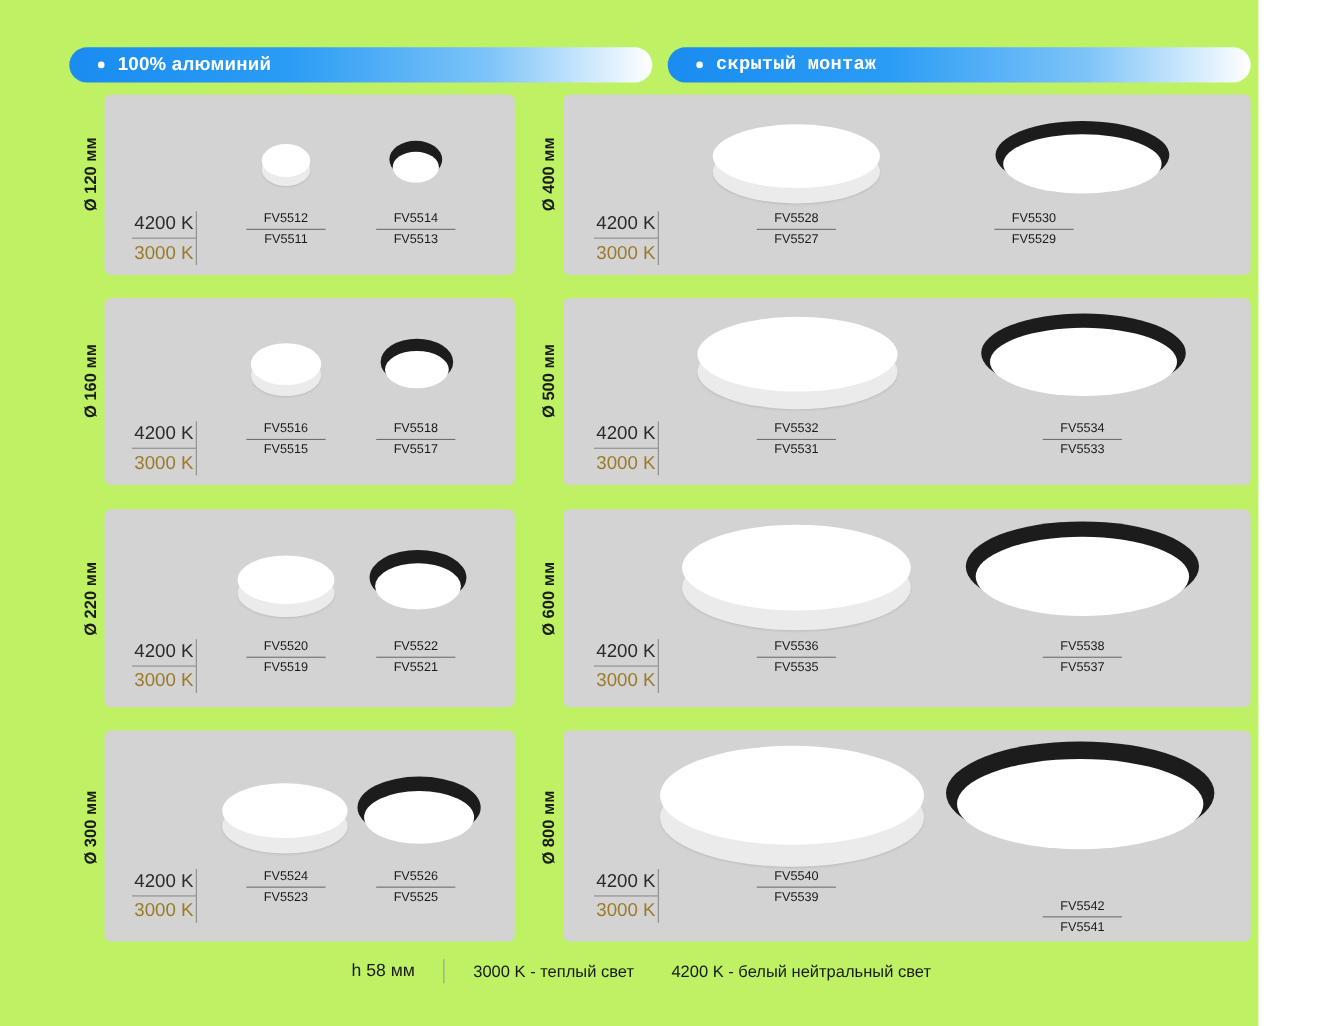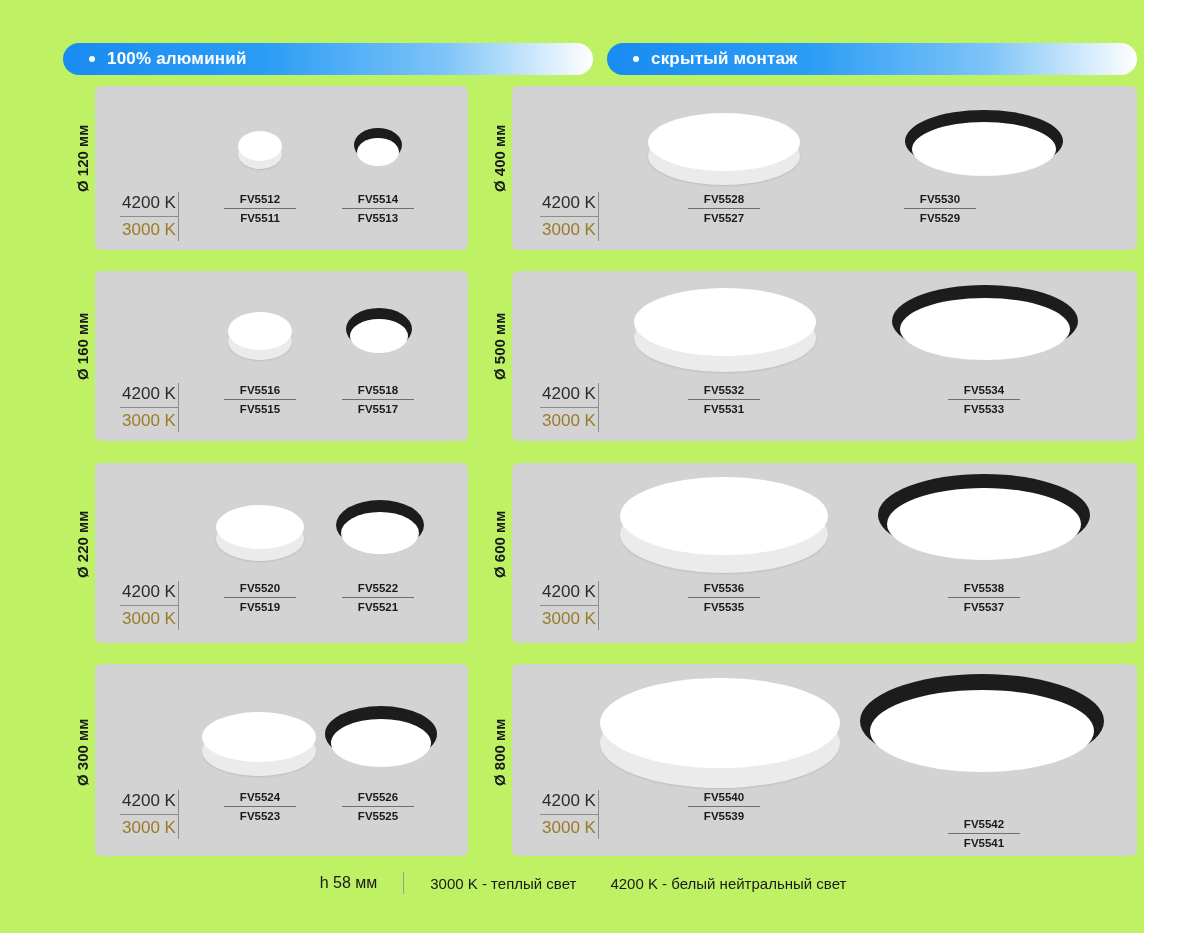--- a/index.html
+++ b/index.html
@@ -42,20 +42,21 @@
     left: 63px;
     top: 43px;
     width: 530px;
     background: linear-gradient(to right, #1a8cf0 0%, #2b9cf5 38%, #7ec4f8 72%, #ffffff 100%);
   }
   #banner-right {
     left: 607px;
     top: 43px;
     width: 530px;
     background: linear-gradient(to right, #1a8cf0 0%, #2b9cf5 38%, #7ec4f8 72%, #ffffff 100%);
+    font-family: Liberation Mono, monospace;
   }
 
   
   .panel {
     position: absolute;
     background: #d3d3d3;
     border-radius: 6px;
   }
   .panel-left  { left: 95px;  width: 373px; }
   .panel-right { left: 512px; width: 625px; }
@@ -125,21 +126,20 @@
     top: 1px;
     bottom: 1px;
     width: 1px;
     background: #8c8c8c;
   }
   .codecol {
     position: absolute;
     text-align: center;
     font-size: 11.5px;
     color: #1a1a1a;
-    font-weight: bold;
   }
   .codecol .c-top {
     padding: 2px 0 3px;
     border-bottom: 1px solid #6f6f6f;
   }
   .codecol .c-bot {
     padding: 3px 0 2px;
   }
 
   

